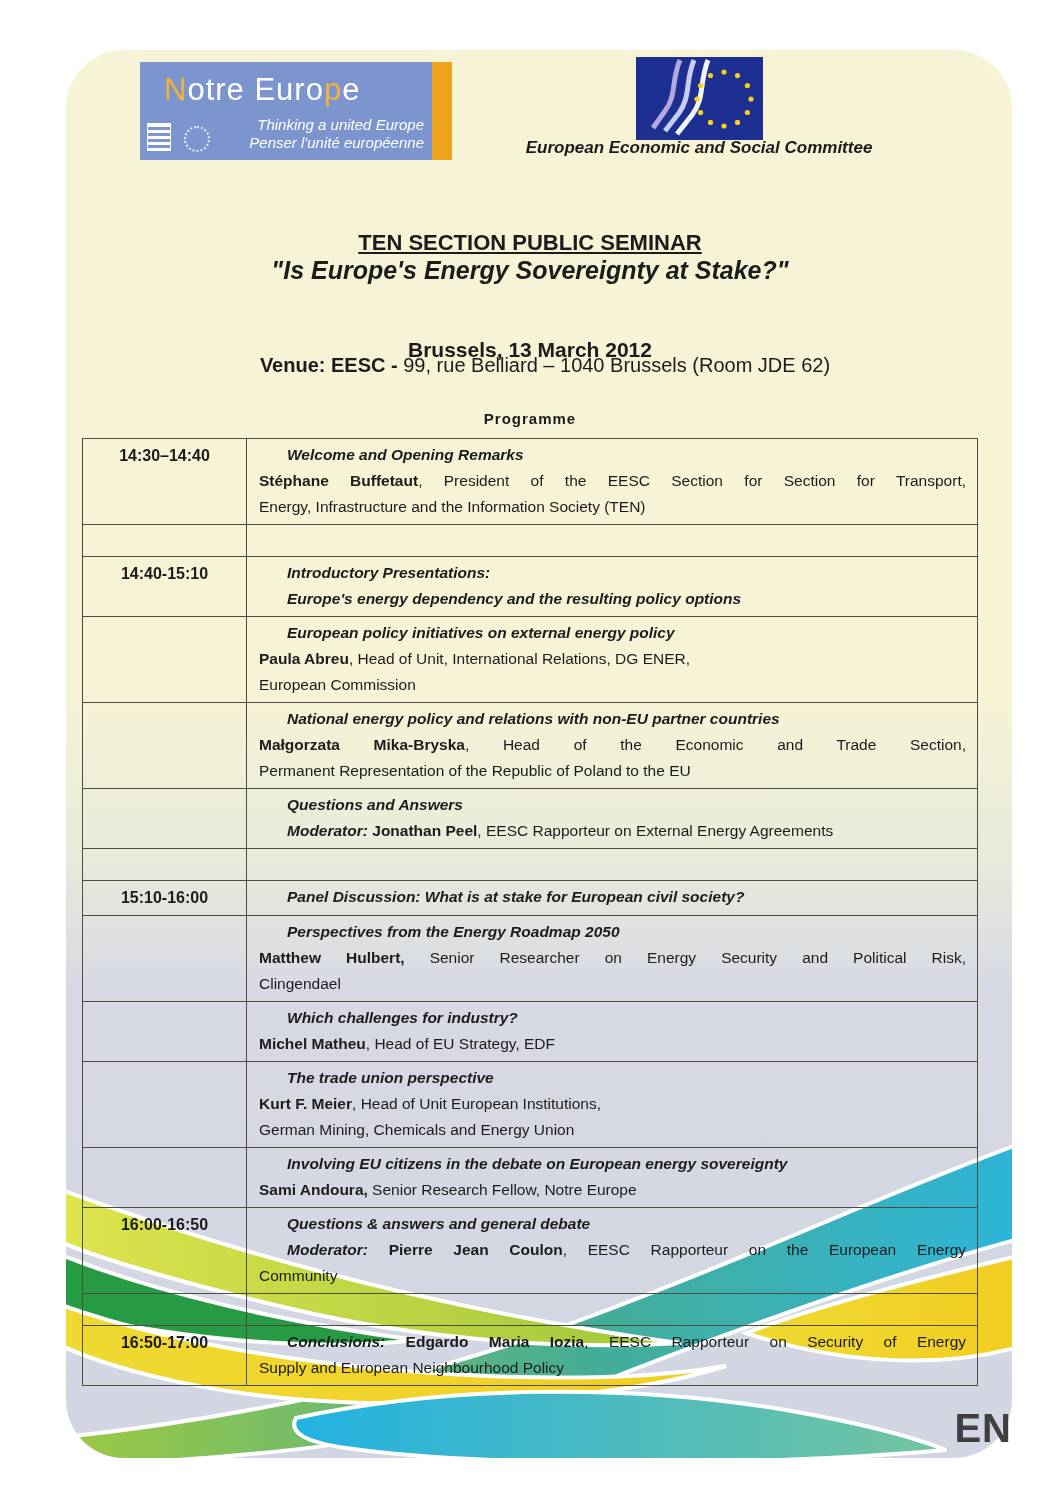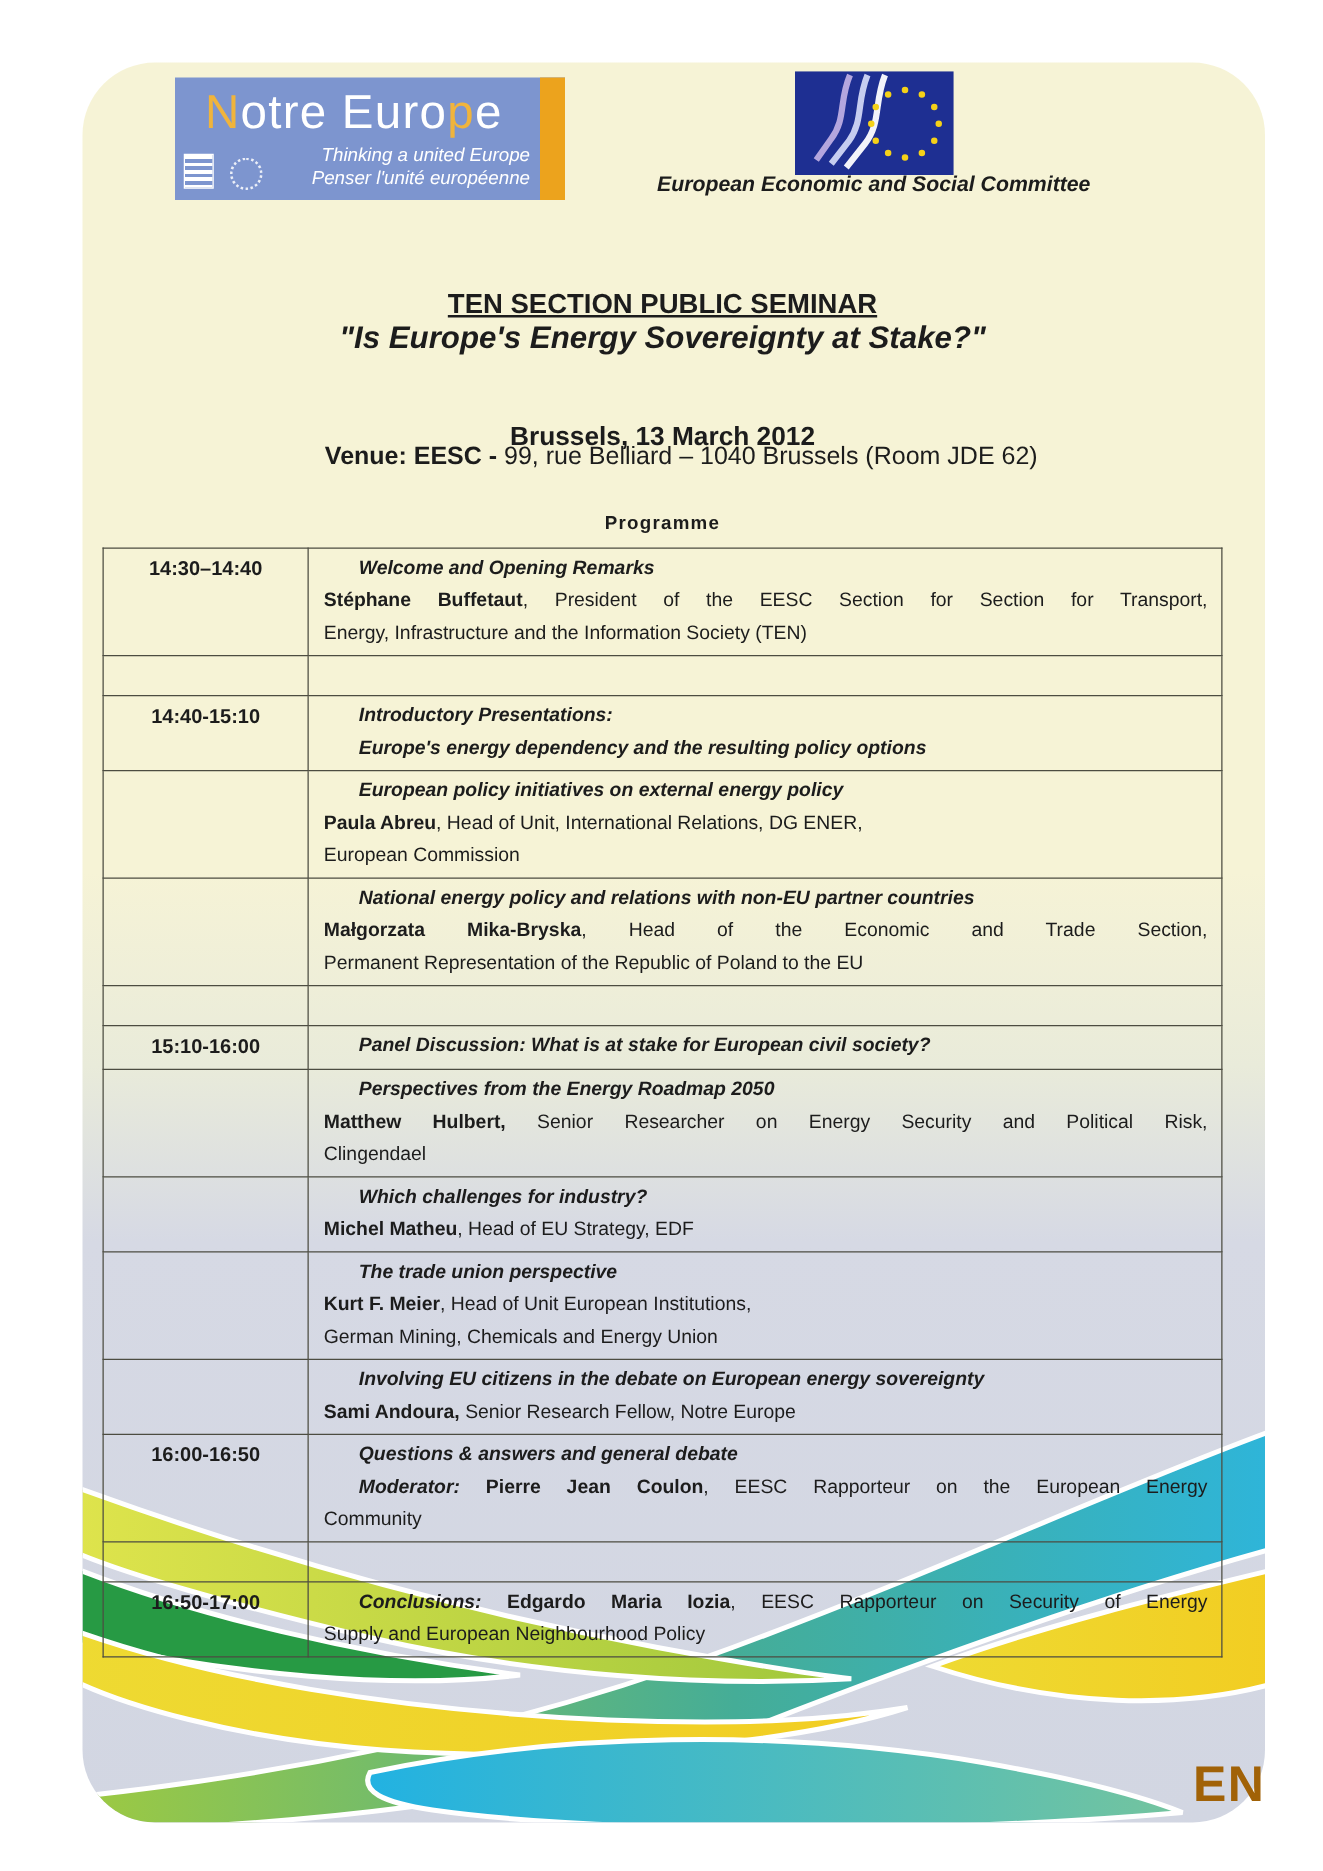--- a/index.html
+++ b/index.html
@@ -26,21 +26,21 @@
   svg.waves{position:absolute;left:0;bottom:0;z-index:0;}
 
   
   .ne-logo{
     left:74px;top:12px;width:312px;height:98px;
     background:var(--ne_blue,#7d95cf);
   }
   .ne-bar{position:absolute;right:0;top:0;width:20px;height:98px;background:var(--ne_orange,#eca31d);}
   .ne-title{
     position:absolute;left:24px;top:8px;width:268px;
-    font-size:38px;line-height:40px;color:#ffffff;letter-spacing:1px;white-space:nowrap;
+    font-size:31px;line-height:40px;color:#ffffff;letter-spacing:1px;white-space:nowrap;
   }
   .ne-title .acc{color:var(--ne_orange_light,#f0b43c);}
   .ne-sub{
     position:absolute;left:8px;right:28px;bottom:8px;height:40px;
     display:flex;align-items:flex-end;
   }
   .ne-lines-icon{
     width:22px;height:26px;margin-bottom:2px;flex:none;
     background:repeating-linear-gradient(180deg,#ffffff 0 3px,var(--ne_blue,#7d95cf) 3px 6px);
     outline:1px solid #ffffff;
@@ -86,21 +86,21 @@
   td.content-cell{padding:3px 11px 4px 12px;}
   .line{line-height:26px;min-height:26px;}
   .line.just{text-align:justify;text-align-last:justify;}
   .line .bi{font-weight:bold;font-style:italic;margin-left:28px;}
   .line .b{font-weight:bold;}
   tr.spacer td{height:23px;}
 
   
   .lang{
     position:absolute;top:1406px;right:46px;
-    font-weight:bold;font-size:40px;color:#a16207;letter-spacing:1px;
+    font-weight:bold;font-size:40px;color:#404040;letter-spacing:1px;
   }
 </style>
 </head>
 <body>
 
 <div class="canvas">
   <div class="page">
 
     <svg class="waves" width="946" height="370" viewBox="0 0 946 370" preserveAspectRatio="none">
       <defs>
@@ -212,20 +212,27 @@
             </td>
           </tr>
           <tr>
             <td class="time-cell"></td>
             <td class="content-cell">
               <div class="line"><span class="bi">National energy policy and relations with non-EU partner countries</span></div>
               <div class="line just"><span class="b">Małgorzata Mika-Bryska</span><span>, Head of the Economic and Trade Section,</span></div>
               <div class="line"><span>Permanent Representation of the Republic of Poland to the EU</span></div>
             </td>
           </tr>
+          <tr>
+            <td class="time-cell"></td>
+            <td class="content-cell">
+              <div class="line"><span class="bi">Questions and Answers</span></div>
+              <div class="line"><span class="bi">Moderator:</span><span> </span><span class="b">Jonathan Peel</span><span>, EESC Rapporteur on External Energy Agreements</span></div>
+            </td>
+          </tr>
           <tr class="spacer">
             <td class="time-cell"></td>
             <td class="content-cell"></td>
           </tr>
           <tr>
             <td class="time-cell">15:10-16:00</td>
             <td class="content-cell">
               <div class="line"><span class="bi">Panel Discussion: What is at stake for European civil society?</span></div>
             </td>
           </tr>

